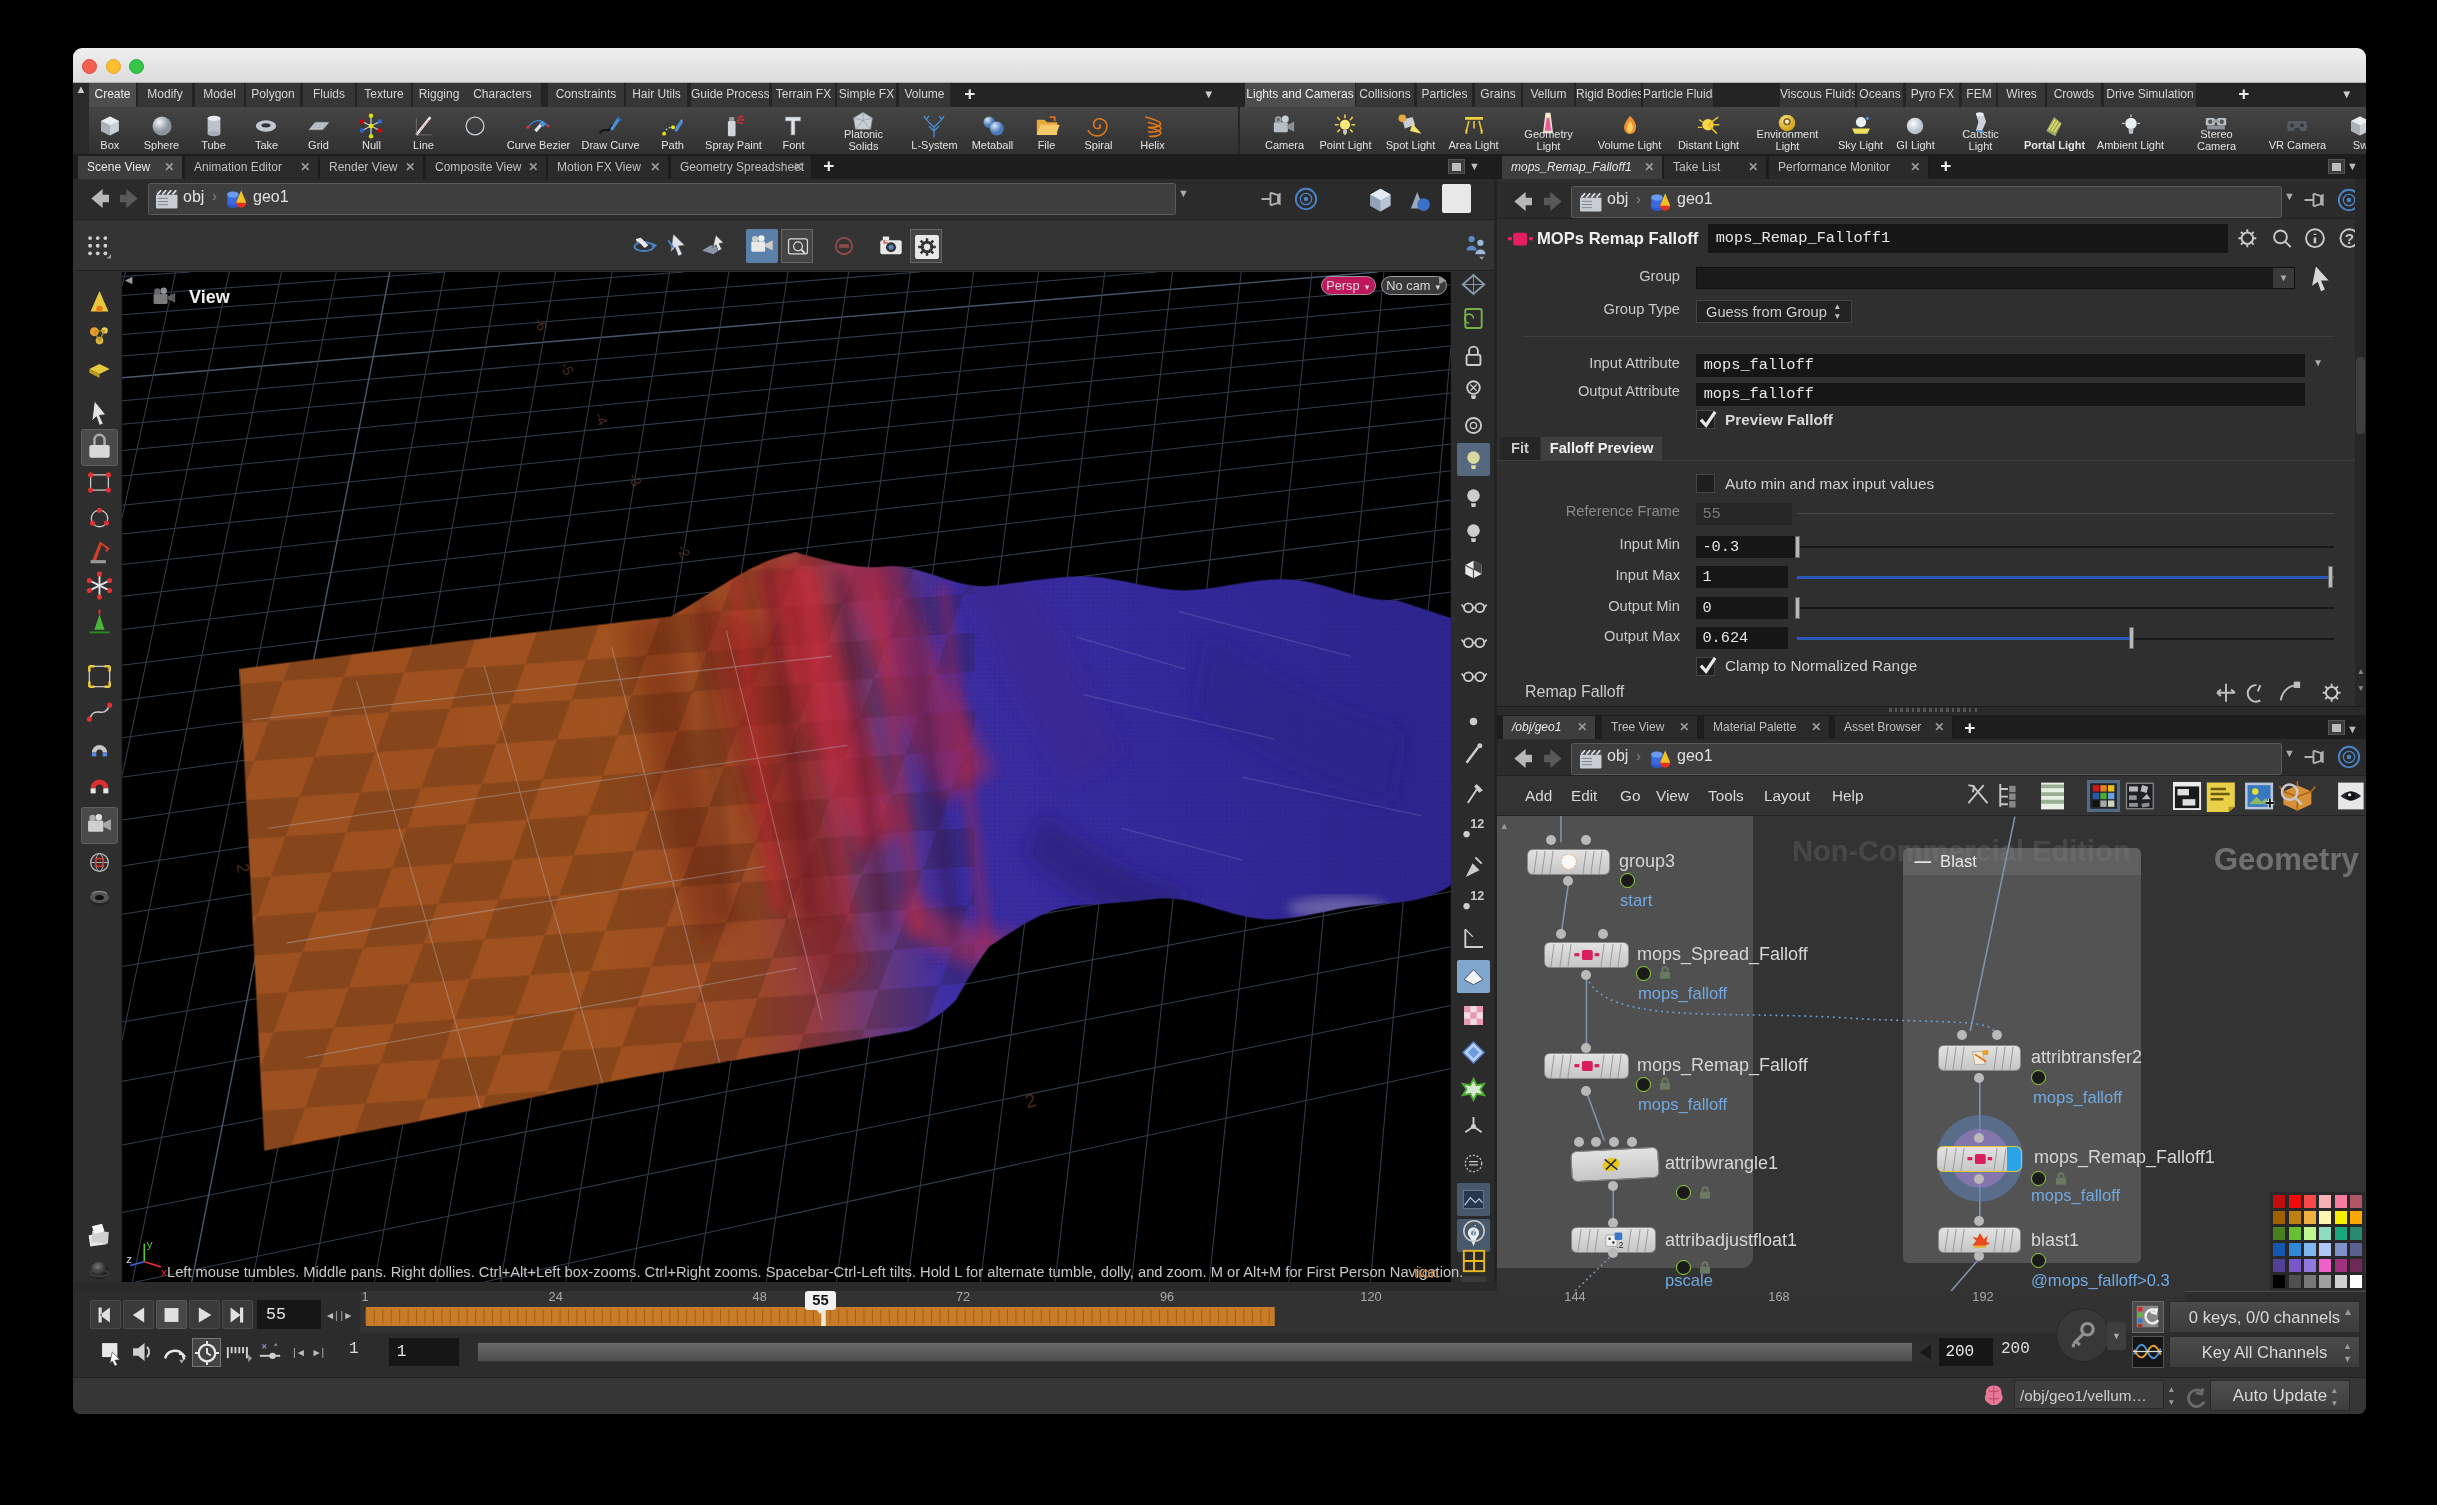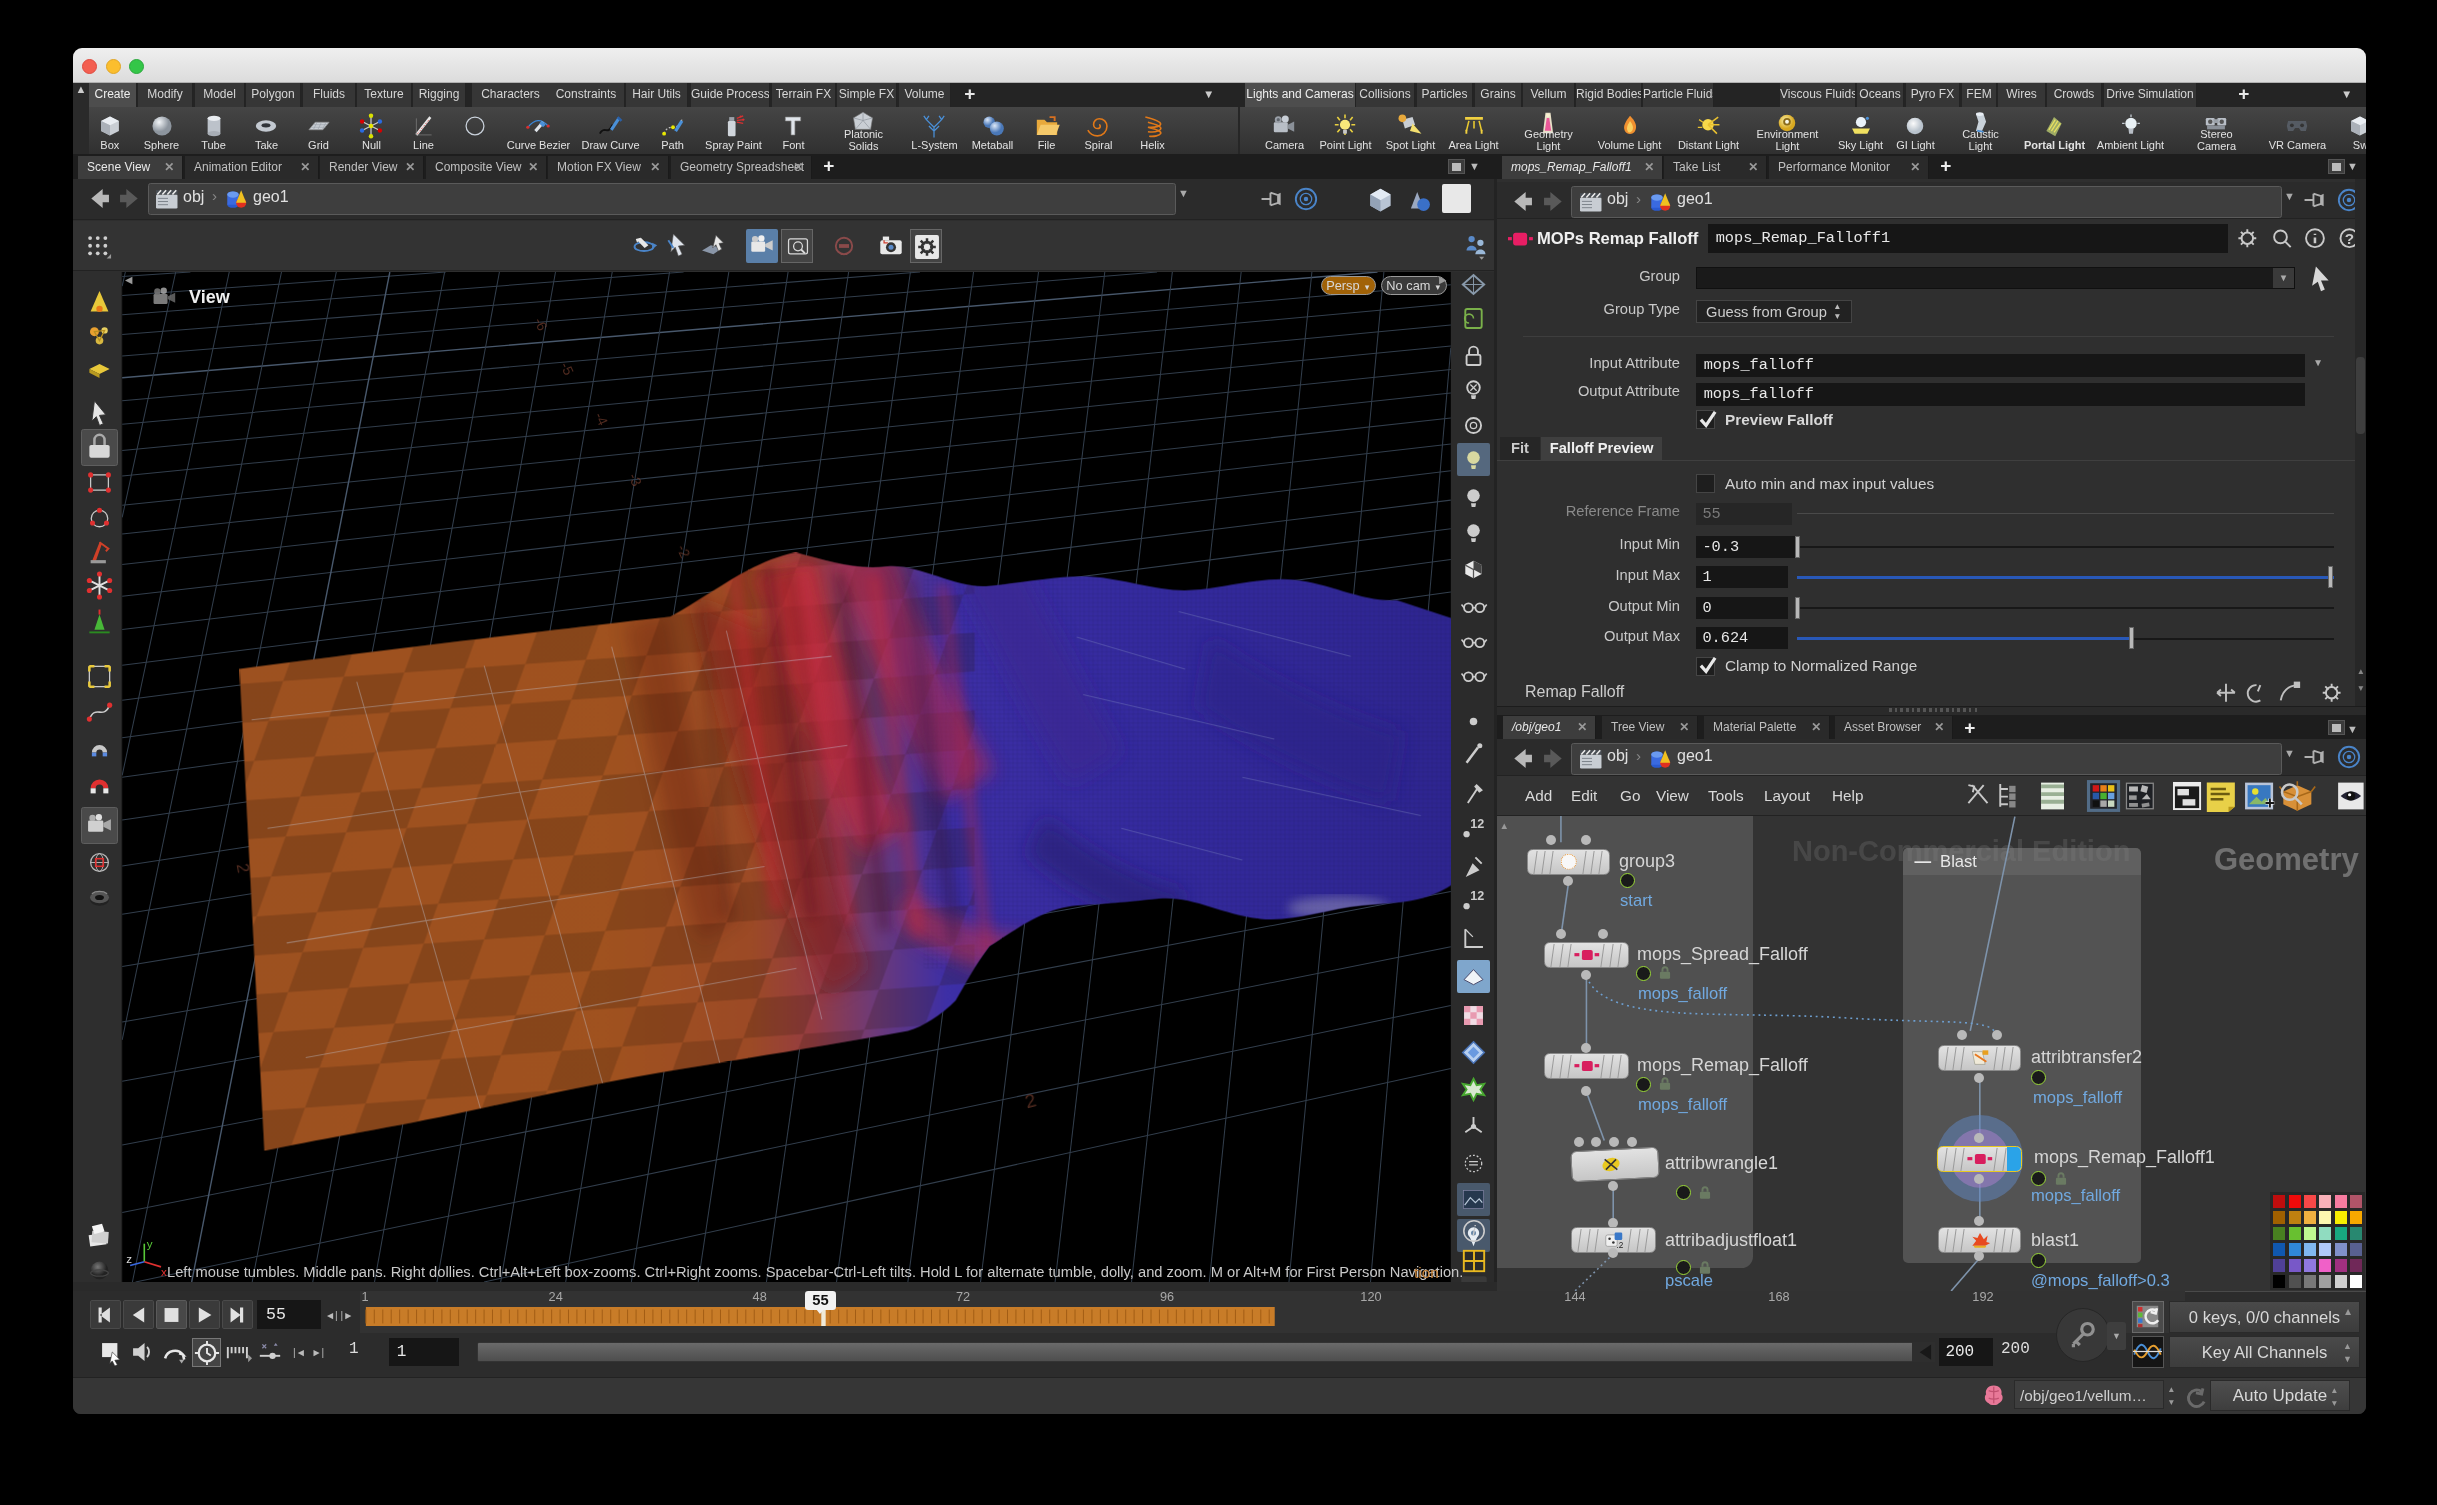--- a/index.html
+++ b/index.html
@@ -25,21 +25,21 @@
 <div class="tl" style="left:56px;background:#34c648;border:0.6px solid #2aa83c;"></div>
 <div class="abs" style="left:0;top:35px;width:2293px;height:23.6px;background:#242424;"></div>
     <div class="abs" style="left:0;top:35px;width:16px;height:71px;background:#2a2a2a;color:#ccc;font-size:11px;text-align:center;">▲</div>
     <div class="shelftab act" style="left:16px;width:48px;">Create</div>
     <div class="shelftab" style="left:65px;width:55px;">Modify</div>
     <div class="shelftab" style="left:122px;width:50px;">Model</div>
     <div class="shelftab" style="left:173px;width:55px;">Polygon</div>
     <div class="shelftab" style="left:230px;width:53px;">Fluids</div>
     <div class="shelftab" style="left:284px;width:55px;">Texture</div>
     <div class="shelftab" style="left:340px;width:53px;">Rigging</div>
-    <div class="shelftab" style="left:399px;width:78px;">Characters</div>
+    <div class="shelftab" style="left:391px;width:78px;">Characters</div>
     <div class="shelftab" style="left:475px;width:77px;">Constraints</div>
     <div class="shelftab" style="left:553px;width:62px;">Hair Utils</div>
     <div class="shelftab" style="left:618px;width:79px;">Guide Process</div>
     <div class="shelftab" style="left:699px;width:64px;">Terrain FX</div>
     <div class="shelftab" style="left:764px;width:60px;">Simple FX</div>
     <div class="shelftab" style="left:826px;width:52px;">Volume</div>
     <div class="abs" style="left:884px;top:35px;width:25.5px;height:23.6px;color:#e8e8e8;font-size:19px;font-weight:bold;text-align:center;line-height:22px;">+</div>
     <div class="abs" style="left:1130px;top:35px;width:19px;height:23.6px;color:#ccc;font-size:11.5px;line-height:23.6px;">▼</div>
     <div class="shelftab act" style="left:1172px;width:111px;">Lights and Cameras</div>
     <div class="shelftab" style="left:1283px;width:59px;">Collisions</div>
@@ -791,21 +791,21 @@
 <ellipse cx="2100" cy="1425" rx="80" ry="18" fill="#cccccc" opacity="0.35" filter="url(#blur8)"></ellipse>
 </g>
 </svg>
     <div class="abs" style="left:78px;top:237px;width:28px;height:25.5px;opacity:.85;"><svg width="28" height="25.5" viewBox="0 0 44 40">
         <rect x="4" y="14" width="22" height="16" rx="2" fill="#909090"></rect>
         <circle cx="10" cy="10" r="5" fill="#7a7a7a"></circle>
         <circle cx="20" cy="9" r="5" fill="#a8a8a8"></circle>
         <path d="M26 18 38 12 38 28 26 22Z" fill="#6a6a6a"></path>
       </svg></div>
     <div class="abs" style="left:116px;top:239px;color:#f0f0f0;font-size:18px;font-weight:bold;">View</div>
-    <div class="abs" style="left:1248px;top:228px;width:55px;height:19px;border:1.3px solid #9a9a9a;border-radius:9.6px;background:#a16207;color:#d8d8d8;font-size:12.8px;text-align:center;line-height:17px;">Persp <span style="font-size:7.7px;">▼</span></div>
+    <div class="abs" style="left:1248px;top:228px;width:55px;height:19px;border:1.3px solid #9a9a9a;border-radius:9.6px;background:#be185d;color:#d8d8d8;font-size:12.8px;text-align:center;line-height:17px;">Persp <span style="font-size:7.7px;">▼</span></div>
     <div class="abs" style="left:1308px;top:228px;width:66px;height:19px;border:1.3px solid #9a9a9a;border-radius:9.6px;background:#3a3a3a;color:#d8d8d8;font-size:12.8px;text-align:center;line-height:17px;">No cam <span style="font-size:7.7px;">▼</span></div>
     <div class="abs" style="left:52px;top:226px;color:#999;font-size:9.6px;">◀</div>
     <div class="abs" style="left:1366px;top:226px;color:#999;font-size:9.6px;">▶</div>
     <div class="abs" style="left:52px;top:1188px;width:45px;height:45px;"><svg width="45" height="45" viewBox="0 0 70 70">
 <path d="M30 40 30 12" stroke="#58c838" stroke-width="2.5"></path>
         <text x="34" y="18" fill="#58c838" font-size="18" font-family="Liberation Sans">y</text>
 <path d="M30 40 56 48" stroke="#e03030" stroke-width="2.5"></path>
         <text x="56" y="62" fill="#e03030" font-size="18" font-family="Liberation Sans">x</text>
 <path d="M30 40 8 46" stroke="#3868e0" stroke-width="2.5"></path>
         <text x="2" y="42" fill="#d8d8d8" font-size="18" font-family="Liberation Sans">z</text>

